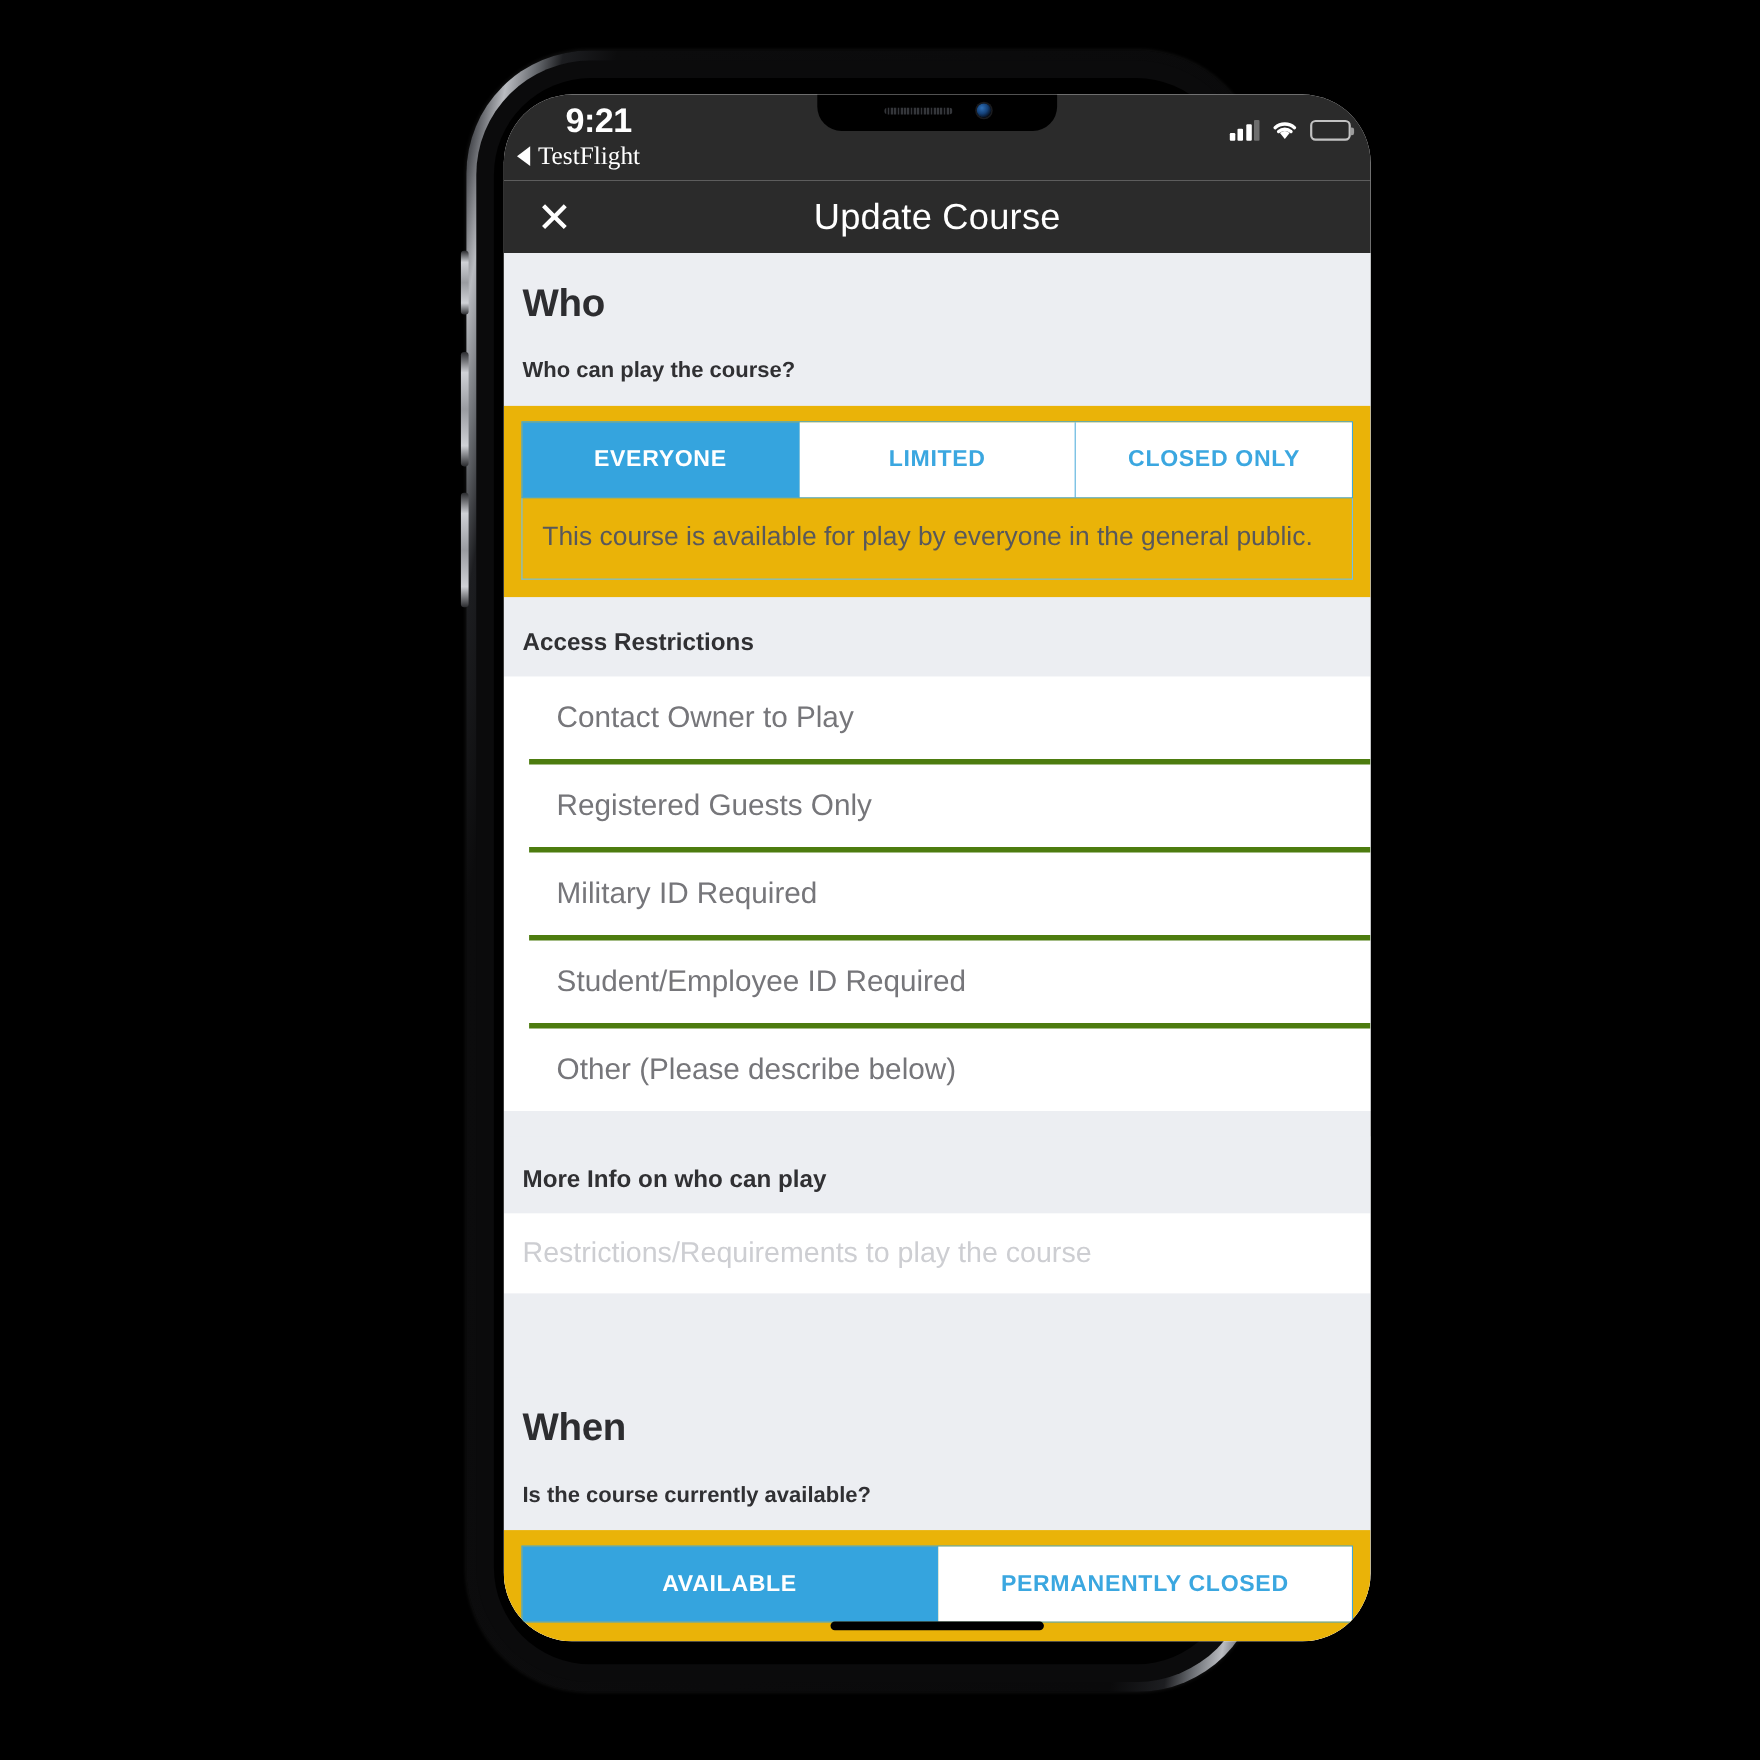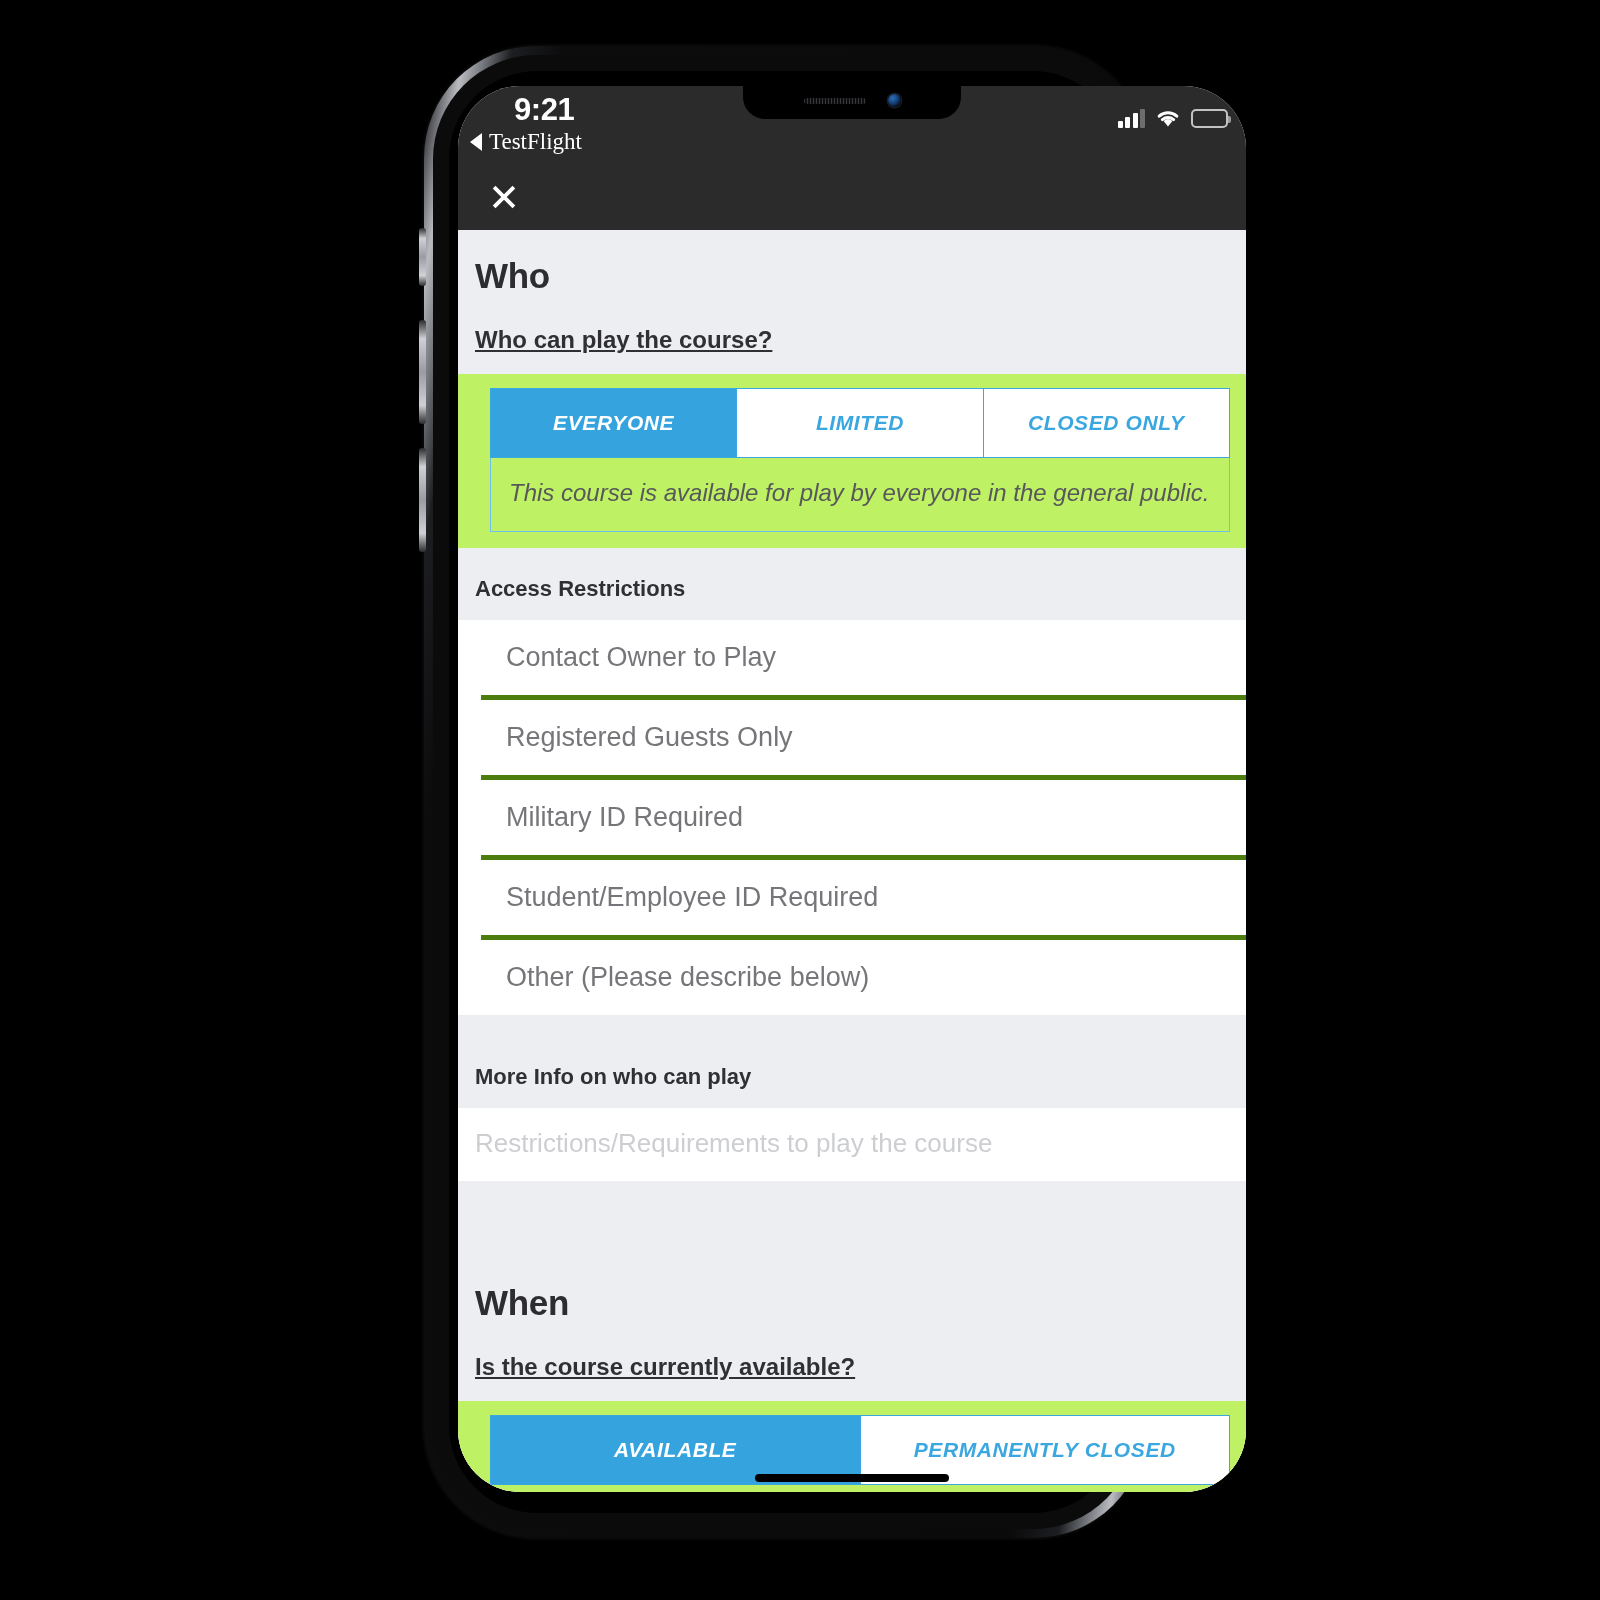--- a/index.html
+++ b/index.html
@@ -219,32 +219,30 @@
     padding: 26px 16px 0 16px;
   }
   .sec-title {
     font-size: 35px;
     font-weight: 700;
     color: #2d2d30;
     letter-spacing: -0.3px;
     padding-left: 1px;
   }
   .sec-sub {
-    font-size: 24px;
+    font-size: 20px;
     font-weight: 700;
     color: #303033;
     padding: 30px 0 20px 1px;
-    text-decoration: underline;
   }
 
   
   .seg-wrap {
-    background: #bef264;
-    padding: 14px 16px 16px 32px;
-    font-style: italic;
+    background: #eab308;
+    padding: 14px 16px 16px 16px;
   }
   .seg {
     display: flex;
     border: 1.5px solid #3ba7e0;
     width: 100%;
   }
   .seg-btn {
     flex: 1;
     min-height: 68px;
     display: flex;
@@ -375,20 +373,21 @@
         </span>
       </div>
     </div>
 
     <div class="navbar">
       <div class="nav-close">
         <svg viewBox="0 0 24 24" width="30" height="30">
           <path d="M5.2 3 L12 9.8 L18.8 3 L21 5.2 L14.2 12 L21 18.8 L18.8 21 L12 14.2 L5.2 21 L3 18.8 L9.8 12 L3 5.2 Z" fill="#ffffff"></path>
         </svg>
       </div>
+      <div class="nav-title">Update Course</div>
     </div>
 
     <div class="content">
 
       <div class="sec-head">
         <div class="sec-title">Who</div>
         <div class="sec-sub">Who can play the course?</div>
       </div>
 
       <div class="seg-wrap">

